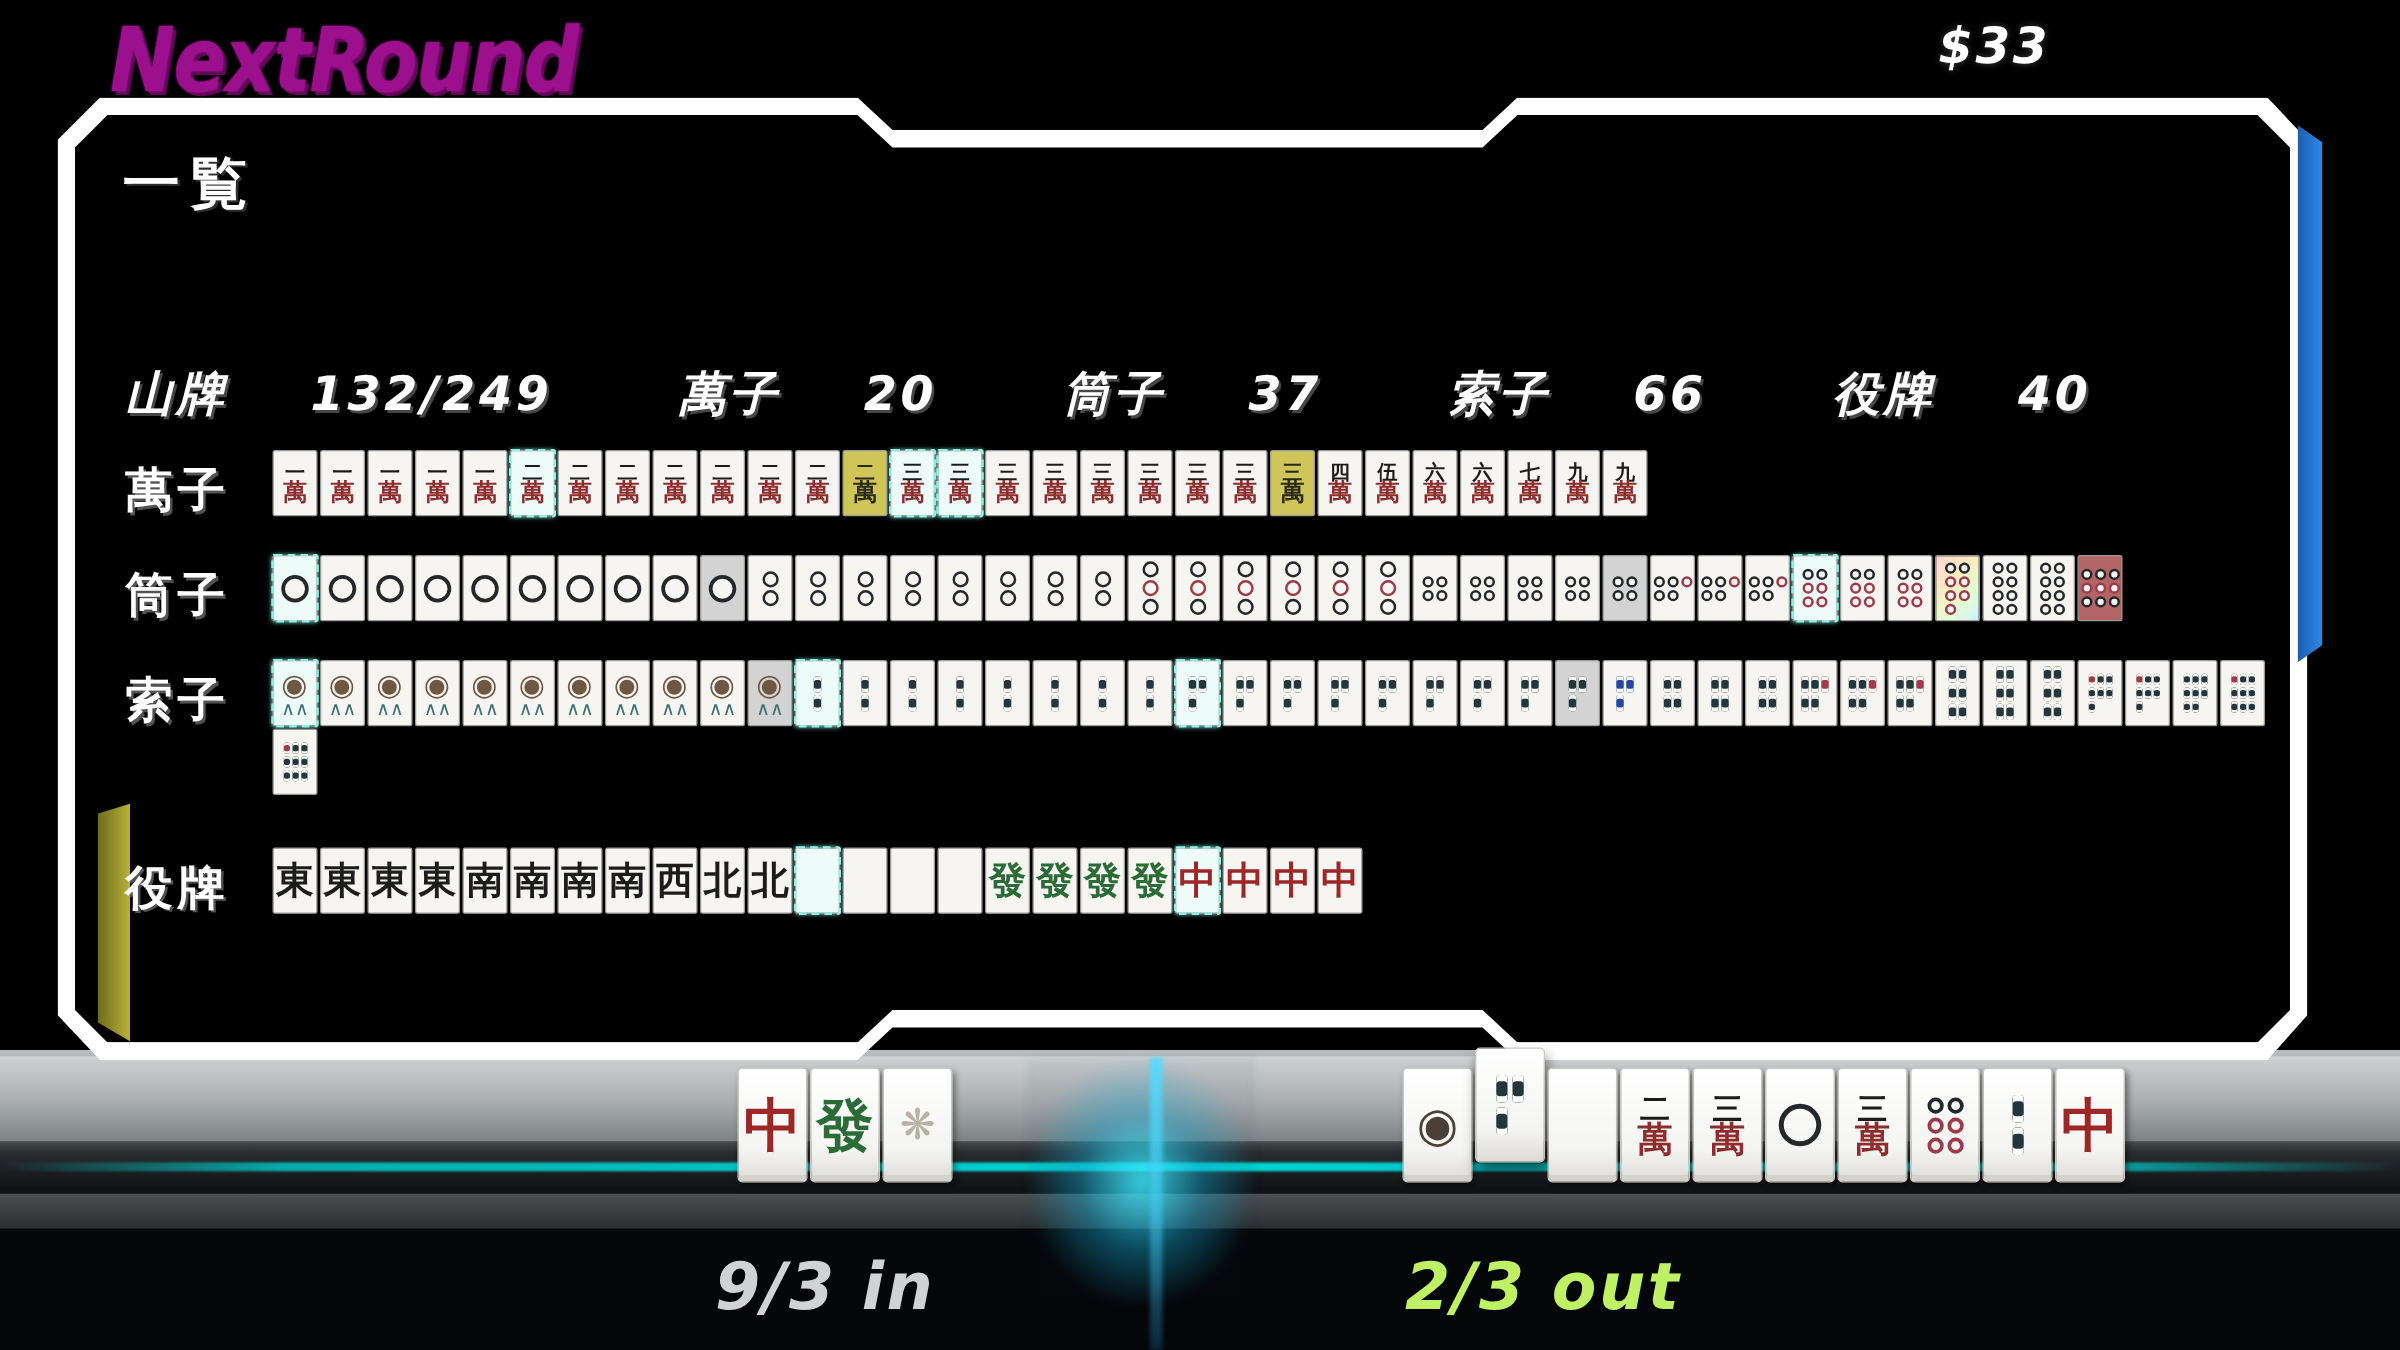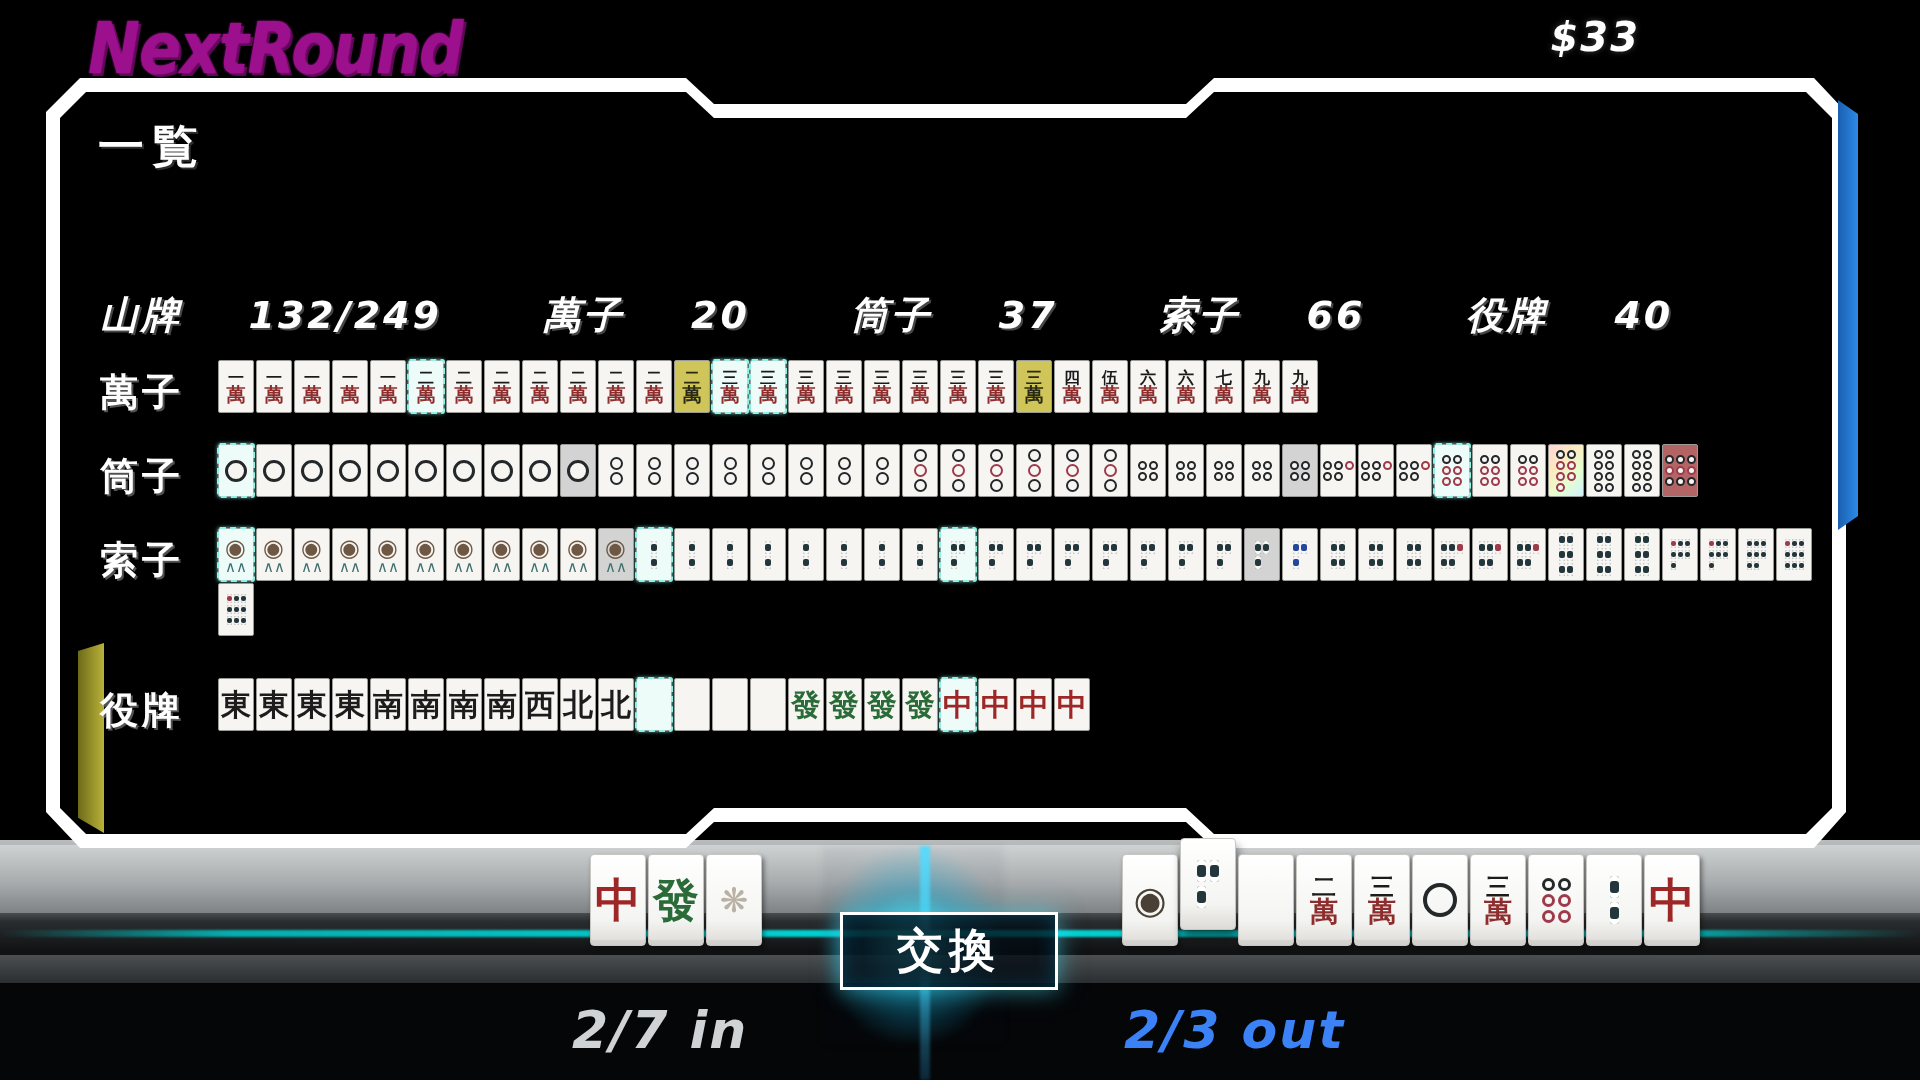--- a/index.html
+++ b/index.html
@@ -191,21 +191,21 @@
     color:#fff; font-size:46px; font-weight:bold; letter-spacing:6px;
     cursor:pointer;
     box-shadow:0 0 22px rgba(70,230,255,.55), inset 0 0 20px rgba(0,120,160,.4);
   }
   .cnt-in {
     position:absolute; left:572px; top:1000px; z-index:6;
     color:#cfd3d6; font-size:52px; font-weight:bold; font-style:italic; letter-spacing:2px;
   }
   .cnt-out {
     position:absolute; left:1124px; top:1000px; z-index:6;
-    color:#3b82f6; font-size:52px; font-weight:bold; font-style:italic; letter-spacing:2px;
+    color:#bef264; font-size:52px; font-weight:bold; font-style:italic; letter-spacing:2px;
   }
   .vbeam {
     position:absolute; left:920px; top:846px; width:10px; height:234px; z-index:5;
     background:linear-gradient(180deg,rgba(80,220,255,.9),rgba(30,140,200,.25));
     filter:blur(1.5px);
   }
 </style>
 </head>
 <body>
 
@@ -1036,21 +1036,20 @@
       </div>
       <div class="hand-tile">
         <div class="hglyph green">發</div>
       </div>
       <div class="hand-tile">
         <div class="flower">❋</div>
       </div>
     </div>
   <div class="swap-glow"></div>
   <div class="vbeam"></div>
-  <div class="swap-box">交換</div>
   <div class="hand hand-right" id="hand-right">
       <div class="hand-tile">
         <div class="hbird">◉</div>
       </div>
       <div class="hand-tile raised">
         <div class="hsticks" style="grid-template-columns: repeat(2, auto);">
           <div class="hstick"></div>
           <div class="hstick"></div>
           <div class="hstick"></div>
         </div>
@@ -1086,15 +1085,15 @@
       <div class="hand-tile">
         <div class="hsticks" style="grid-template-columns: repeat(1, auto);">
           <div class="hstick"></div>
           <div class="hstick"></div>
         </div>
       </div>
       <div class="hand-tile">
         <div class="hglyph red">中</div>
       </div>
     </div>
-  <div class="cnt-in">2/7 in</div>
+  <div class="cnt-in">9/3 in</div>
   <div class="cnt-out">2/3 out</div>
 </div>
 
 </body></html>

